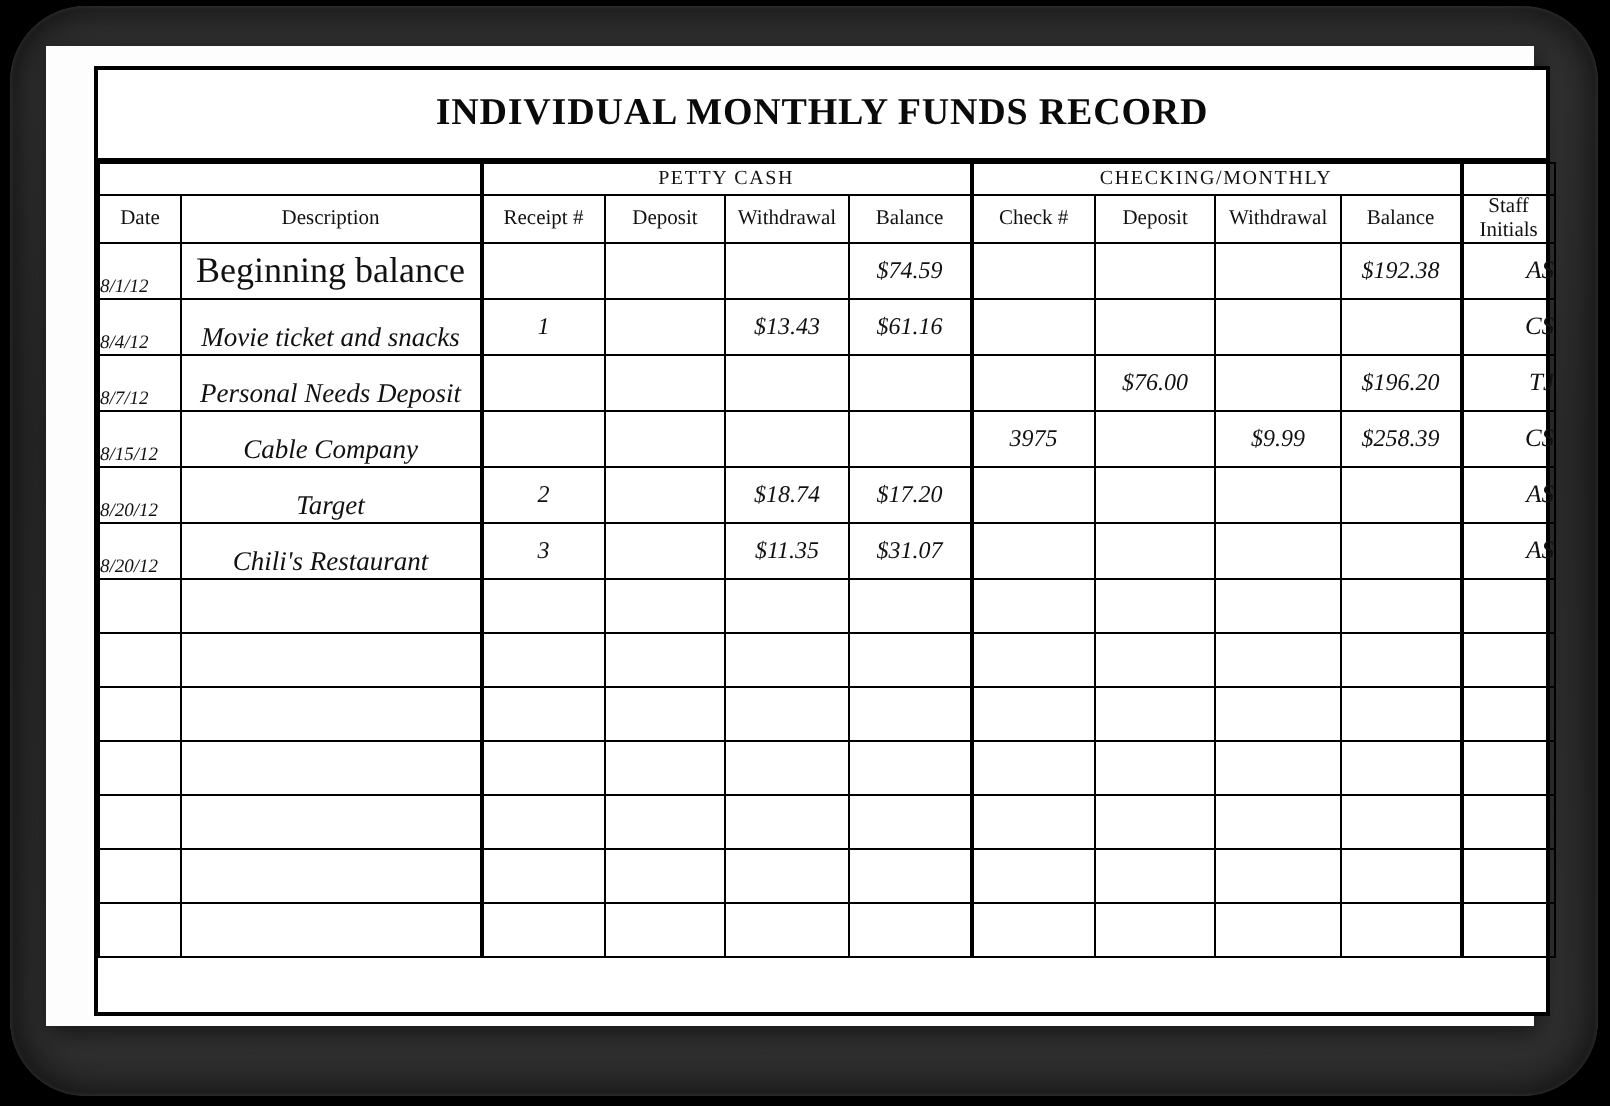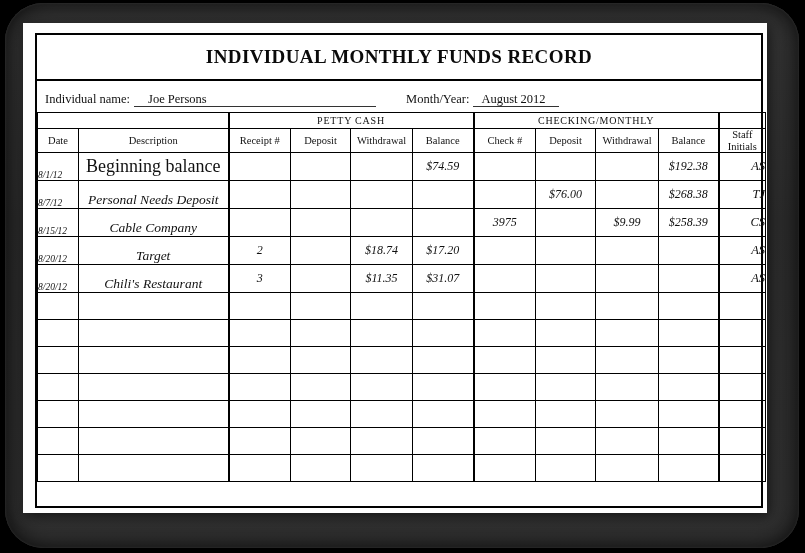--- a/index.html
+++ b/index.html
@@ -5,21 +5,21 @@
   html,body{margin:0;padding:0;background:#000;}
   .scene{position:relative;width:805px;height:553px;background:#000;overflow:hidden;
          font-family:"Liberation Serif","DejaVu Serif",serif;color:#111;}
   .card{position:absolute;left:5px;top:3px;width:794px;height:545px;border-radius:38px;
         background:linear-gradient(180deg,#343434 0%,#2c2c2c 40%,#313131 100%);
         box-shadow:inset 0 0 24px rgba(0,0,0,.9), inset 0 0 2px rgba(255,255,255,.28);}
   .artifact{position:absolute;left:160px;top:24px;width:115px;height:3px;opacity:.55;
         background:repeating-linear-gradient(90deg,#888 0 16px,transparent 16px 24px);}
   .page{position:absolute;left:18px;top:20px;width:744px;height:490px;background:#fdfdfd;
         box-shadow:2px 3px 12px rgba(0,0,0,.6);}
-  .form{position:absolute;left:12px;top:10px;width:728px;height:475px;border:2px solid #000;
+  .form{position:absolute;left:24px;top:10px;width:728px;height:475px;border:2px solid #000;
         box-sizing:border-box;background:#fff;}
   .title-row{height:44px;border-bottom:2px solid #000;display:flex;align-items:center;justify-content:center;}
   .title-row h1{margin:0;font-size:19px;font-weight:bold;letter-spacing:.4px;color:#0a0a0a;}
   .name-row{height:31px;display:flex;align-items:flex-end;padding:0 0 5px 8px;font-size:12.5px;box-sizing:border-box;}
   .fill-line{display:inline-block;border-bottom:1.5px solid #333;line-height:14px;}
   .name-line{width:228px;padding-left:14px;margin-left:4px;}
   .my-label{margin-left:30px;}
   .my-line{width:78px;padding-left:8px;margin-left:4px;}
   table.funds{width:100%;border-collapse:collapse;table-layout:fixed;}
   table.funds th,table.funds td{border:1.5px solid #000;padding:0;overflow:hidden;white-space:nowrap;}
@@ -48,26 +48,20 @@
 <div class="scene">
   <div class="card">
     <div class="artifact"></div>
     <div class="page">
       <div class="form">
 
         <div class="title-row">
           <h1>INDIVIDUAL MONTHLY FUNDS RECORD</h1>
         </div>
 
-        <div class="name-row">
-          <span class="label">Individual name:</span>
-          <span class="fill-line name-line"><span>Joe Persons</span></span>
-          <span class="label my-label">Month/Year:</span>
-          <span class="fill-line my-line"><span>August 2012</span></span>
-        </div>
 
         <table class="funds">
           <colgroup>
             <col style="width:41px">
               <col style="width:150px">
               <col style="width:62px">
               <col style="width:60px">
             <col style="width:62px">
               <col style="width:61px">
               <col style="width:62px">
@@ -105,30 +99,43 @@
               <td class="hw"></td>
               <td class="hw"></td>
               <td class="hw">$74.59</td>
               <td class="hw"></td>
               <td class="hw"></td>
               <td class="hw"></td>
               <td class="hw">$192.38</td>
               <td class="c-init">AS</td>
             </tr>
             <tr class="data-row">
+              <td class="c-date">8/4/12</td>
+              <td class="c-desc script-desc">Movie ticket and snacks</td>
+              <td class="hw">1</td>
+              <td class="hw"></td>
+              <td class="hw">$13.43</td>
+              <td class="hw">$61.16</td>
+              <td class="hw"></td>
+              <td class="hw"></td>
+              <td class="hw"></td>
+              <td class="hw"></td>
+              <td class="c-init">CS</td>
+            </tr>
+            <tr class="data-row">
               <td class="c-date">8/7/12</td>
               <td class="c-desc script-desc">Personal Needs Deposit</td>
               <td class="hw"></td>
               <td class="hw"></td>
               <td class="hw"></td>
               <td class="hw"></td>
               <td class="hw"></td>
               <td class="hw">$76.00</td>
               <td class="hw"></td>
-              <td class="hw">$268.38</td>
+              <td class="hw">$196.20</td>
               <td class="c-init">TJ</td>
             </tr>
             <tr class="data-row">
               <td class="c-date">8/15/12</td>
               <td class="c-desc script-desc">Cable Company</td>
               <td class="hw"></td>
               <td class="hw"></td>
               <td class="hw"></td>
               <td class="hw"></td>
               <td class="hw">3975</td>

